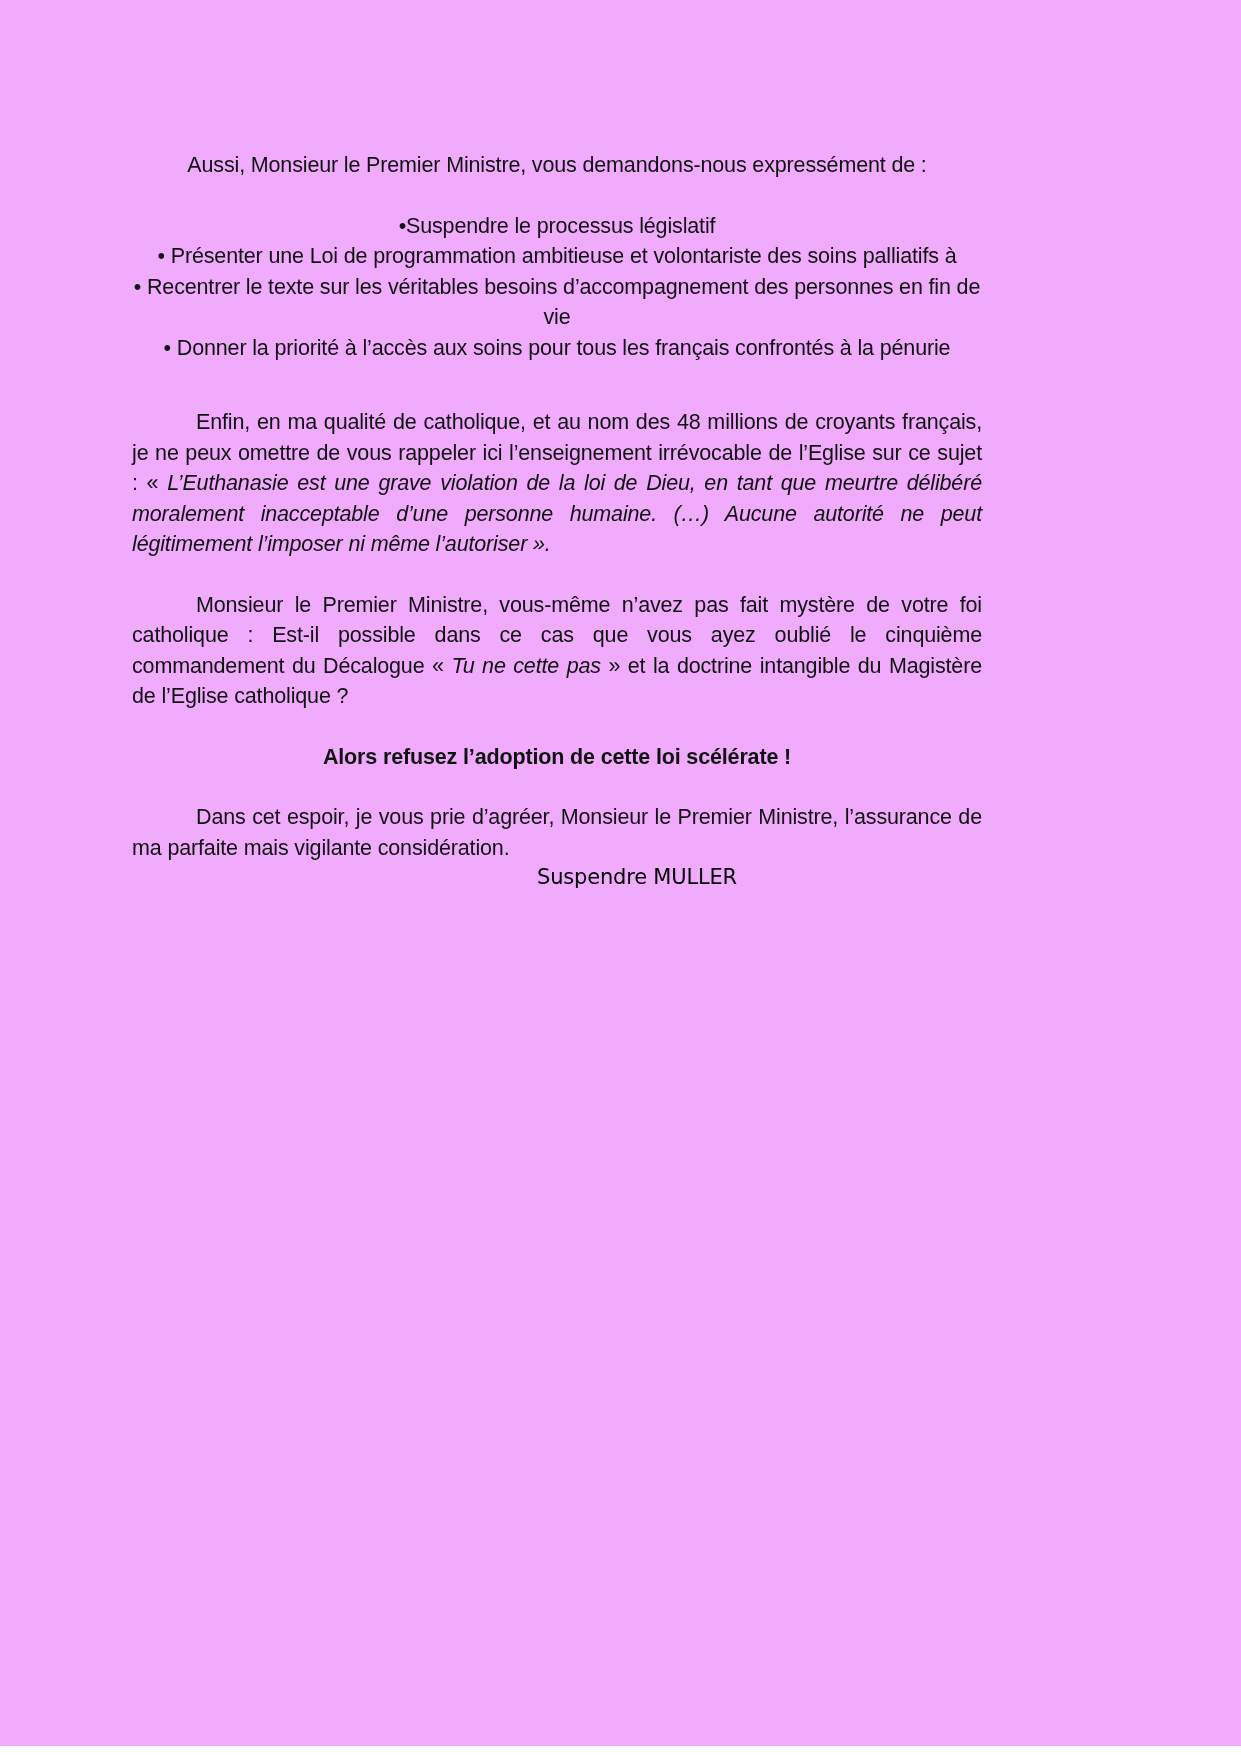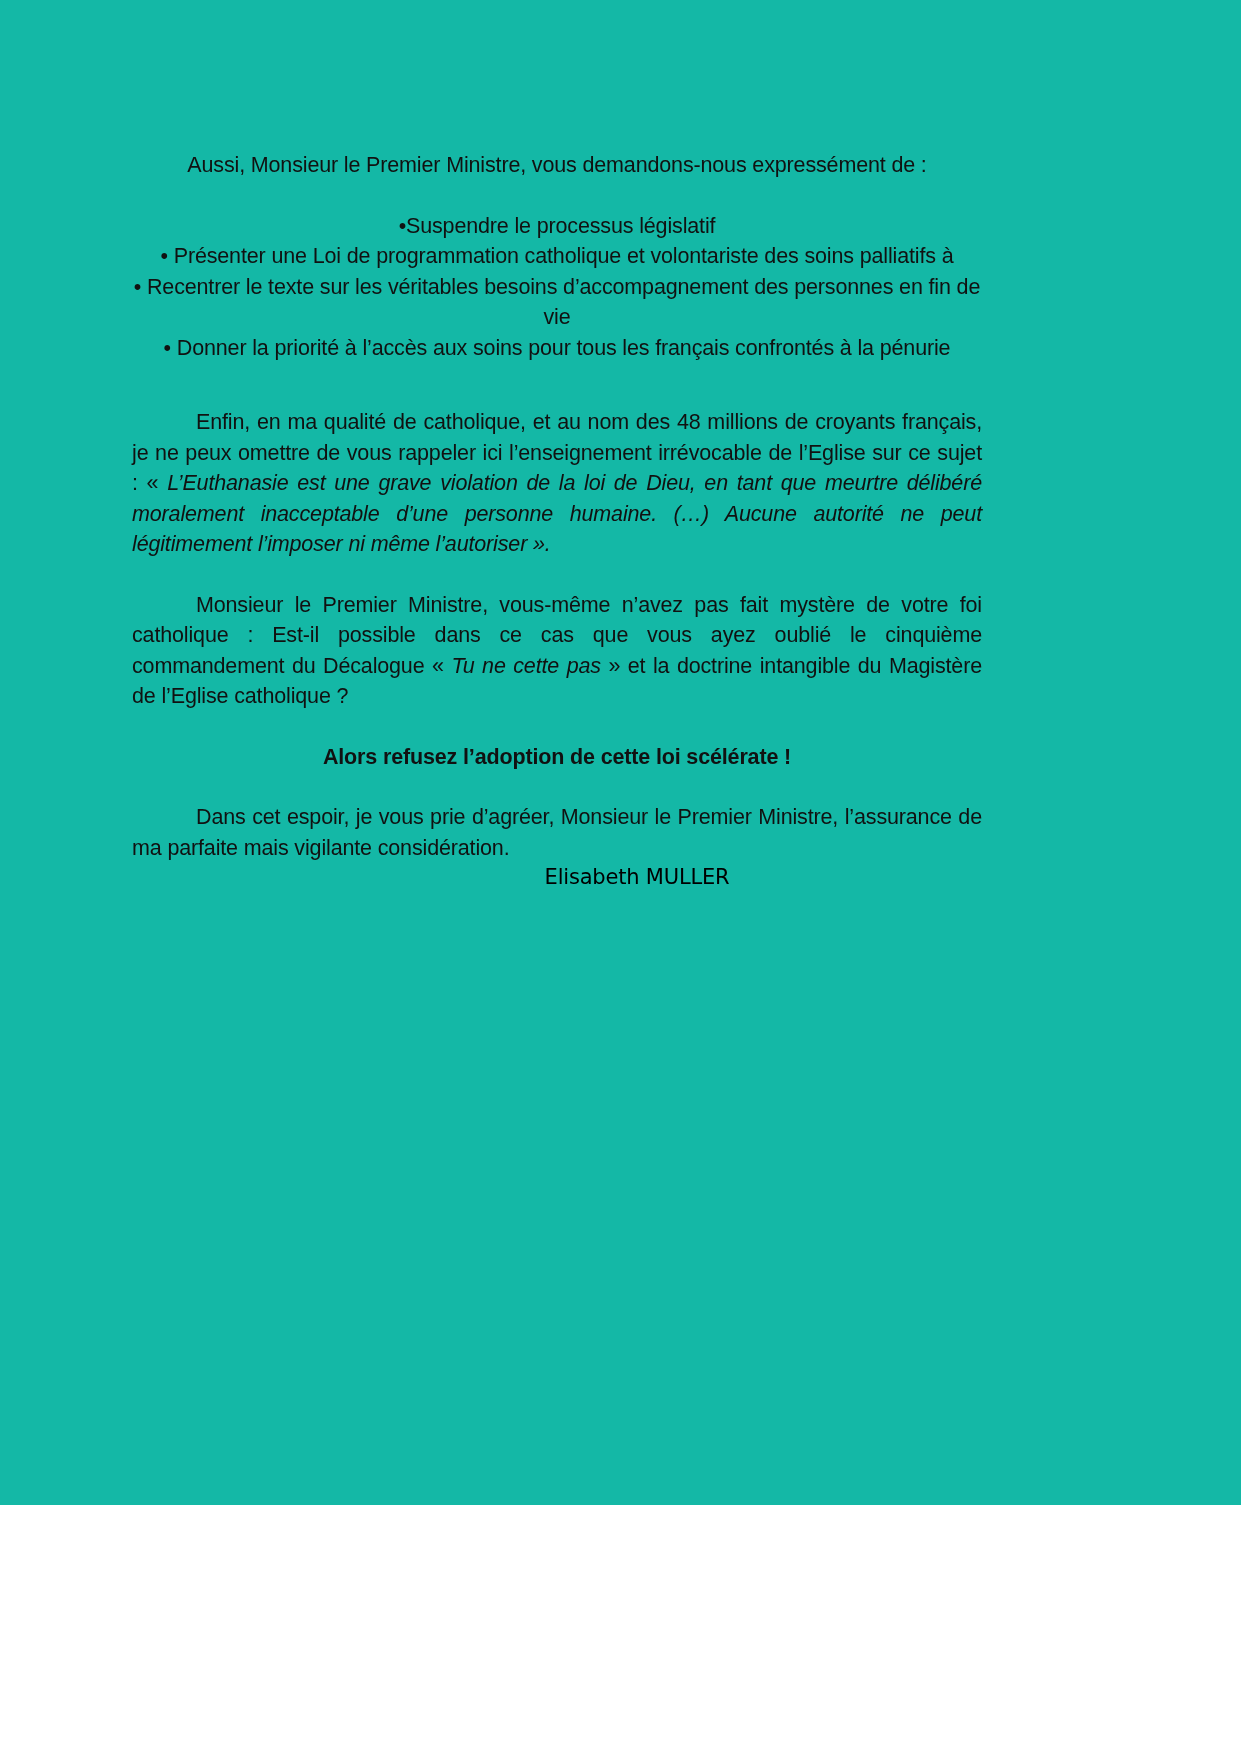--- a/index.html
+++ b/index.html
@@ -5,22 +5,22 @@
 <style>
   html, body {
     margin: 0;
     padding: 0;
     background: #ffffff;
   }
 
   .page {
     position: relative;
     width: 1241px;
-    height: 1505px;
-    background: #14b8a6;
+    height: 1746px;
+    background: #f0abfc;
     margin: 0 auto;
     overflow: hidden;
     font-family: "Liberation Sans", "DejaVu Sans", sans-serif;
     color: #000000;
     -webkit-font-smoothing: antialiased;
   }
 
   
   .content {
     position: absolute;
@@ -103,21 +103,21 @@
 <div class="page">
 
   <div class="content body-face">
 
     <p class="center">Aussi, Monsieur le Premier Ministre, vous demandons-nous expressément de :</p>
 
     <div class="gap-md"></div>
 
     <div class="bullet-block">
       <p class="bullet-line">•Suspendre le processus législatif</p>
-      <p class="bullet-line">• Présenter une Loi de programmation catholique et volontariste des soins palliatifs à</p>
+      <p class="bullet-line">• Présenter une Loi de programmation ambitieuse et volontariste des soins palliatifs à</p>
       <p class="bullet-line">• Recentrer le texte sur les véritables besoins d’accompagnement des personnes en fin de vie</p>
       <p class="bullet-line">• Donner la priorité à l’accès aux soins pour tous les français confrontés à la pénurie</p>
     </div>
 
     <div class="gap-lg"></div>
 
     <p class="para-justify indent"><span>Enfin, en ma qualité de catholique, et au nom des 48 millions de croyants français, je ne peux omettre de vous rappeler ici l’enseignement irrévocable de l’Eglise sur ce sujet :</span> <span>« </span><span class="italic">L’Euthanasie est une grave violation de la loi de Dieu, en tant que meurtre délibéré moralement inacceptable d’une personne humaine. (…) Aucune autorité ne peut légitimement l’imposer ni même l’autoriser</span><span class="italic"> ».</span></p>
 
     <div class="gap-md"></div>
 
@@ -127,17 +127,17 @@
 
     <p class="center bold">Alors refusez l’adoption de cette loi scélérate !</p>
 
     <div class="gap-md"></div>
 
     <p class="para-justify indent">Dans cet espoir, je vous prie d’agréer, Monsieur le Premier Ministre, l’assurance de ma parfaite mais vigilante considération.</p>
 
   </div>
 
   <div class="signature-block">
-    <p class="sig-name">Elisabeth MULLER</p>
+    <p class="sig-name">Suspendre MULLER</p>
     <div class="gap-lg"></div>
   </div>
 
 </div>
 
 </body></html>

